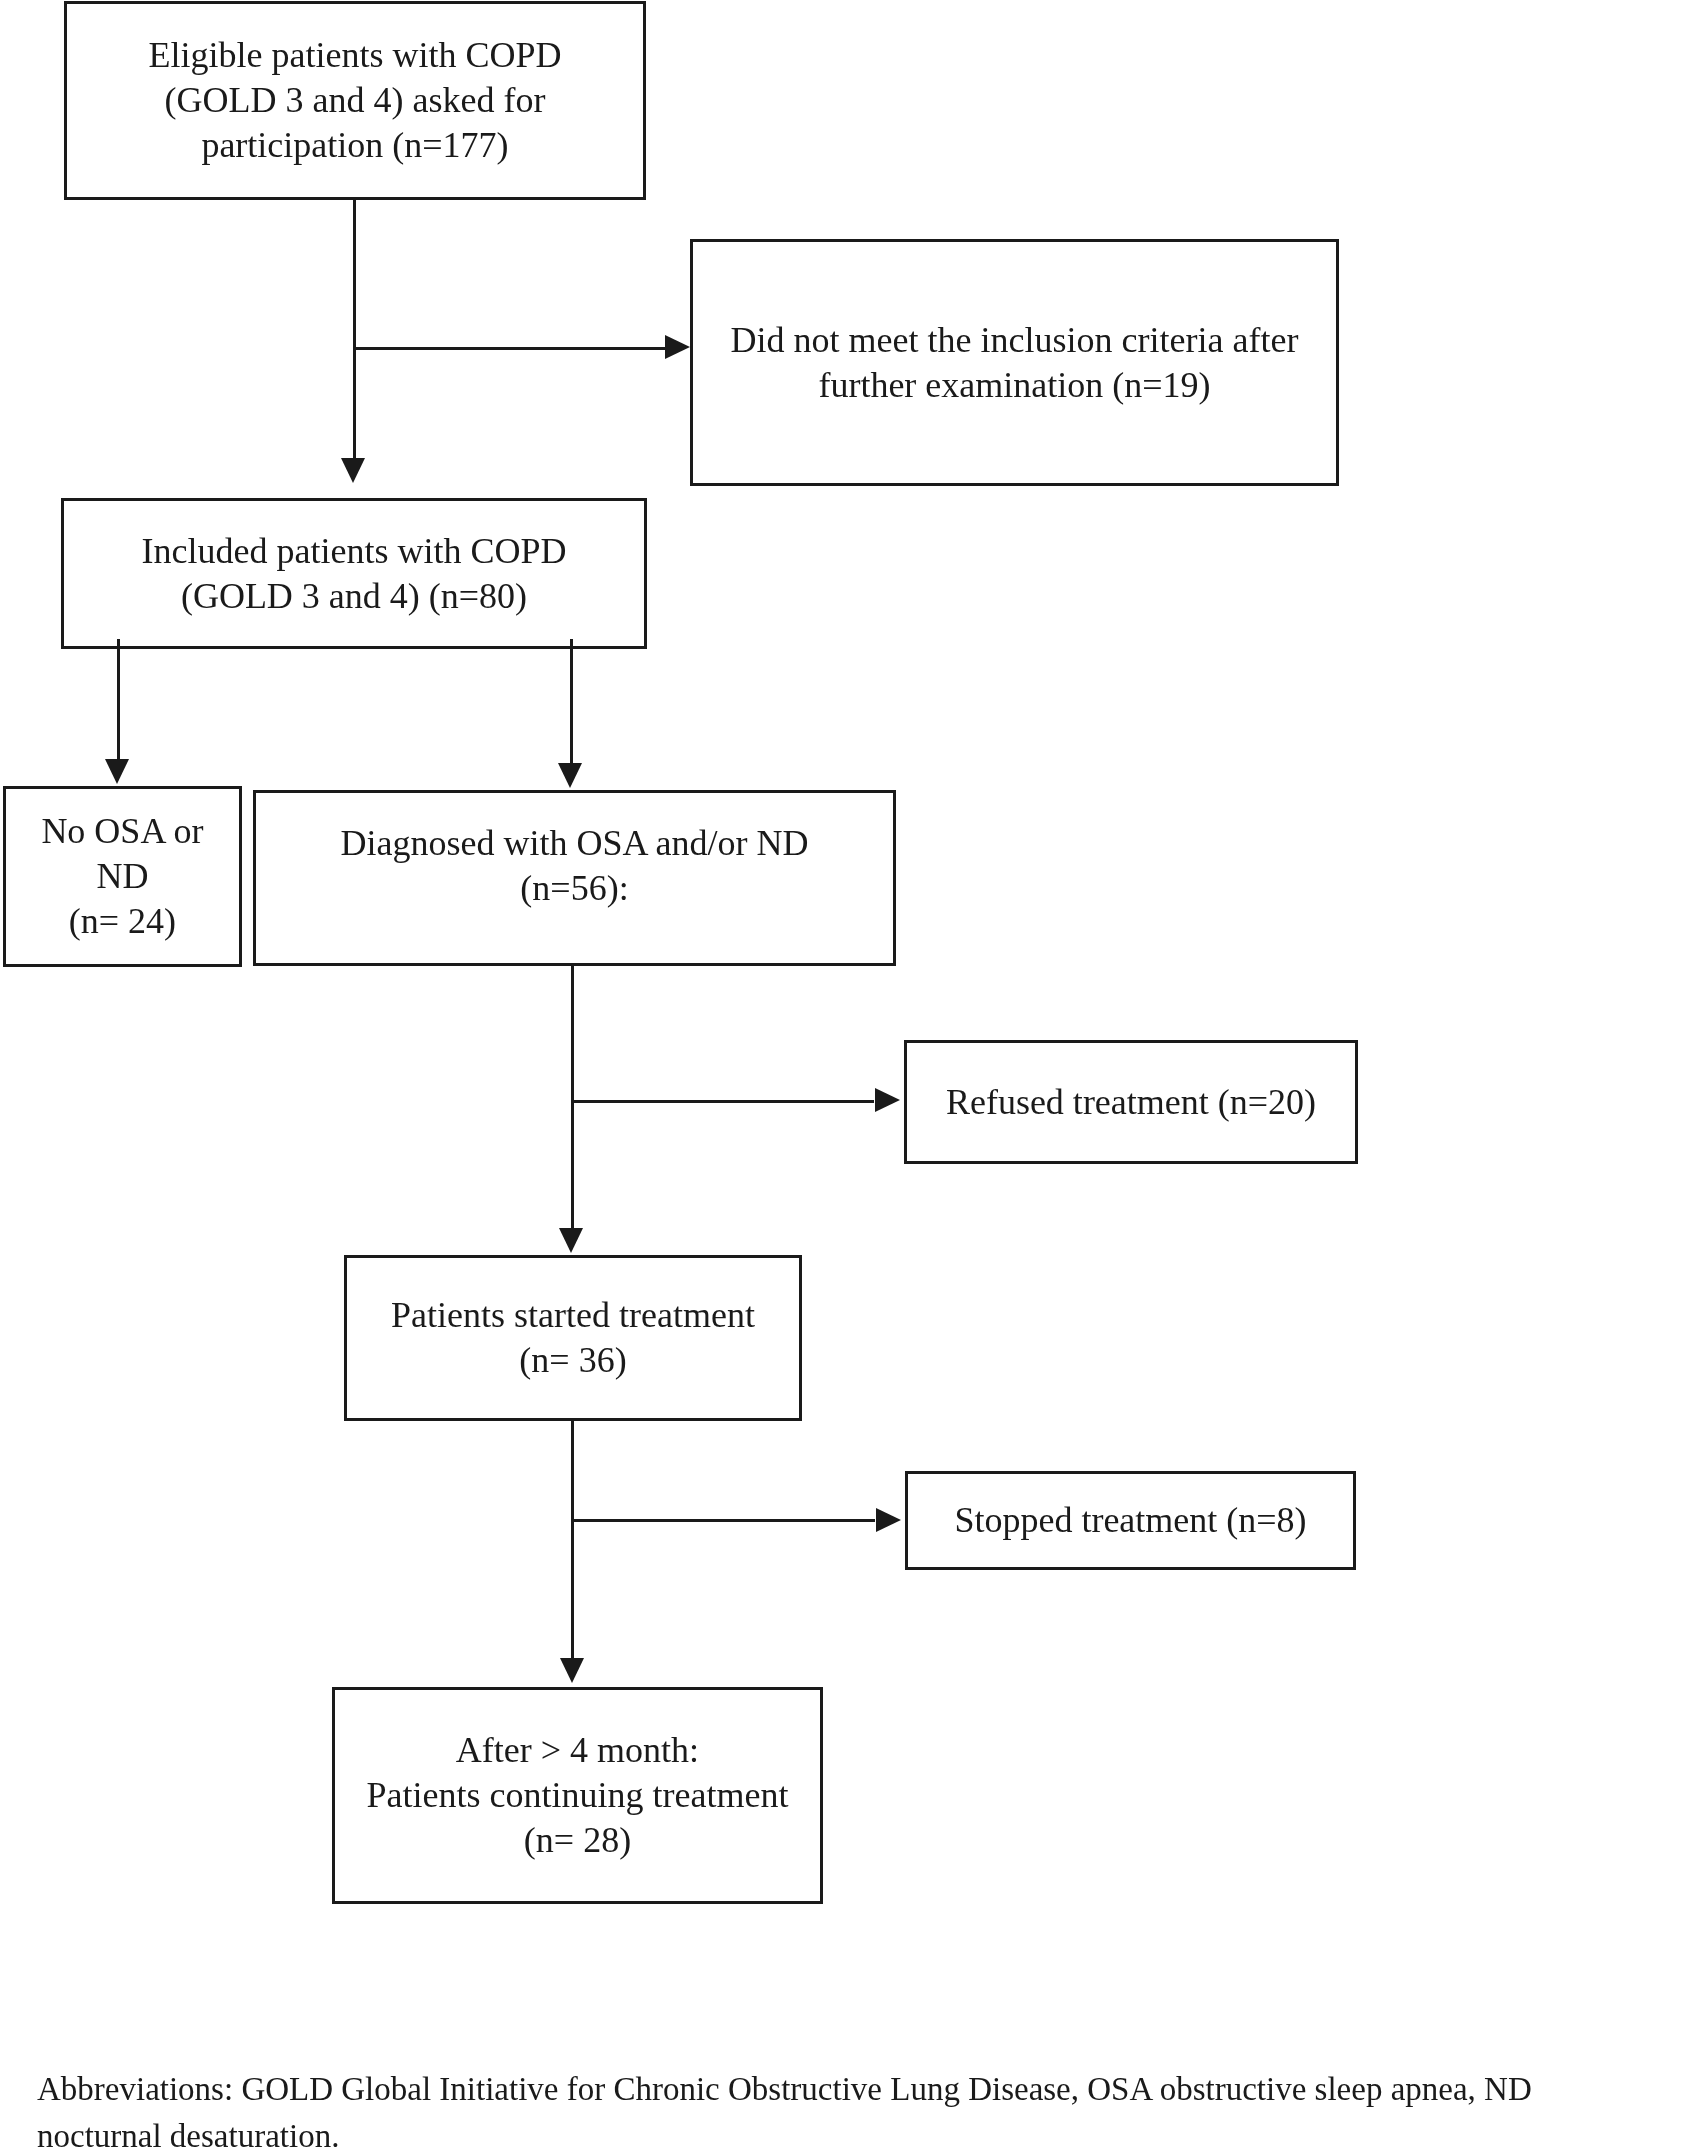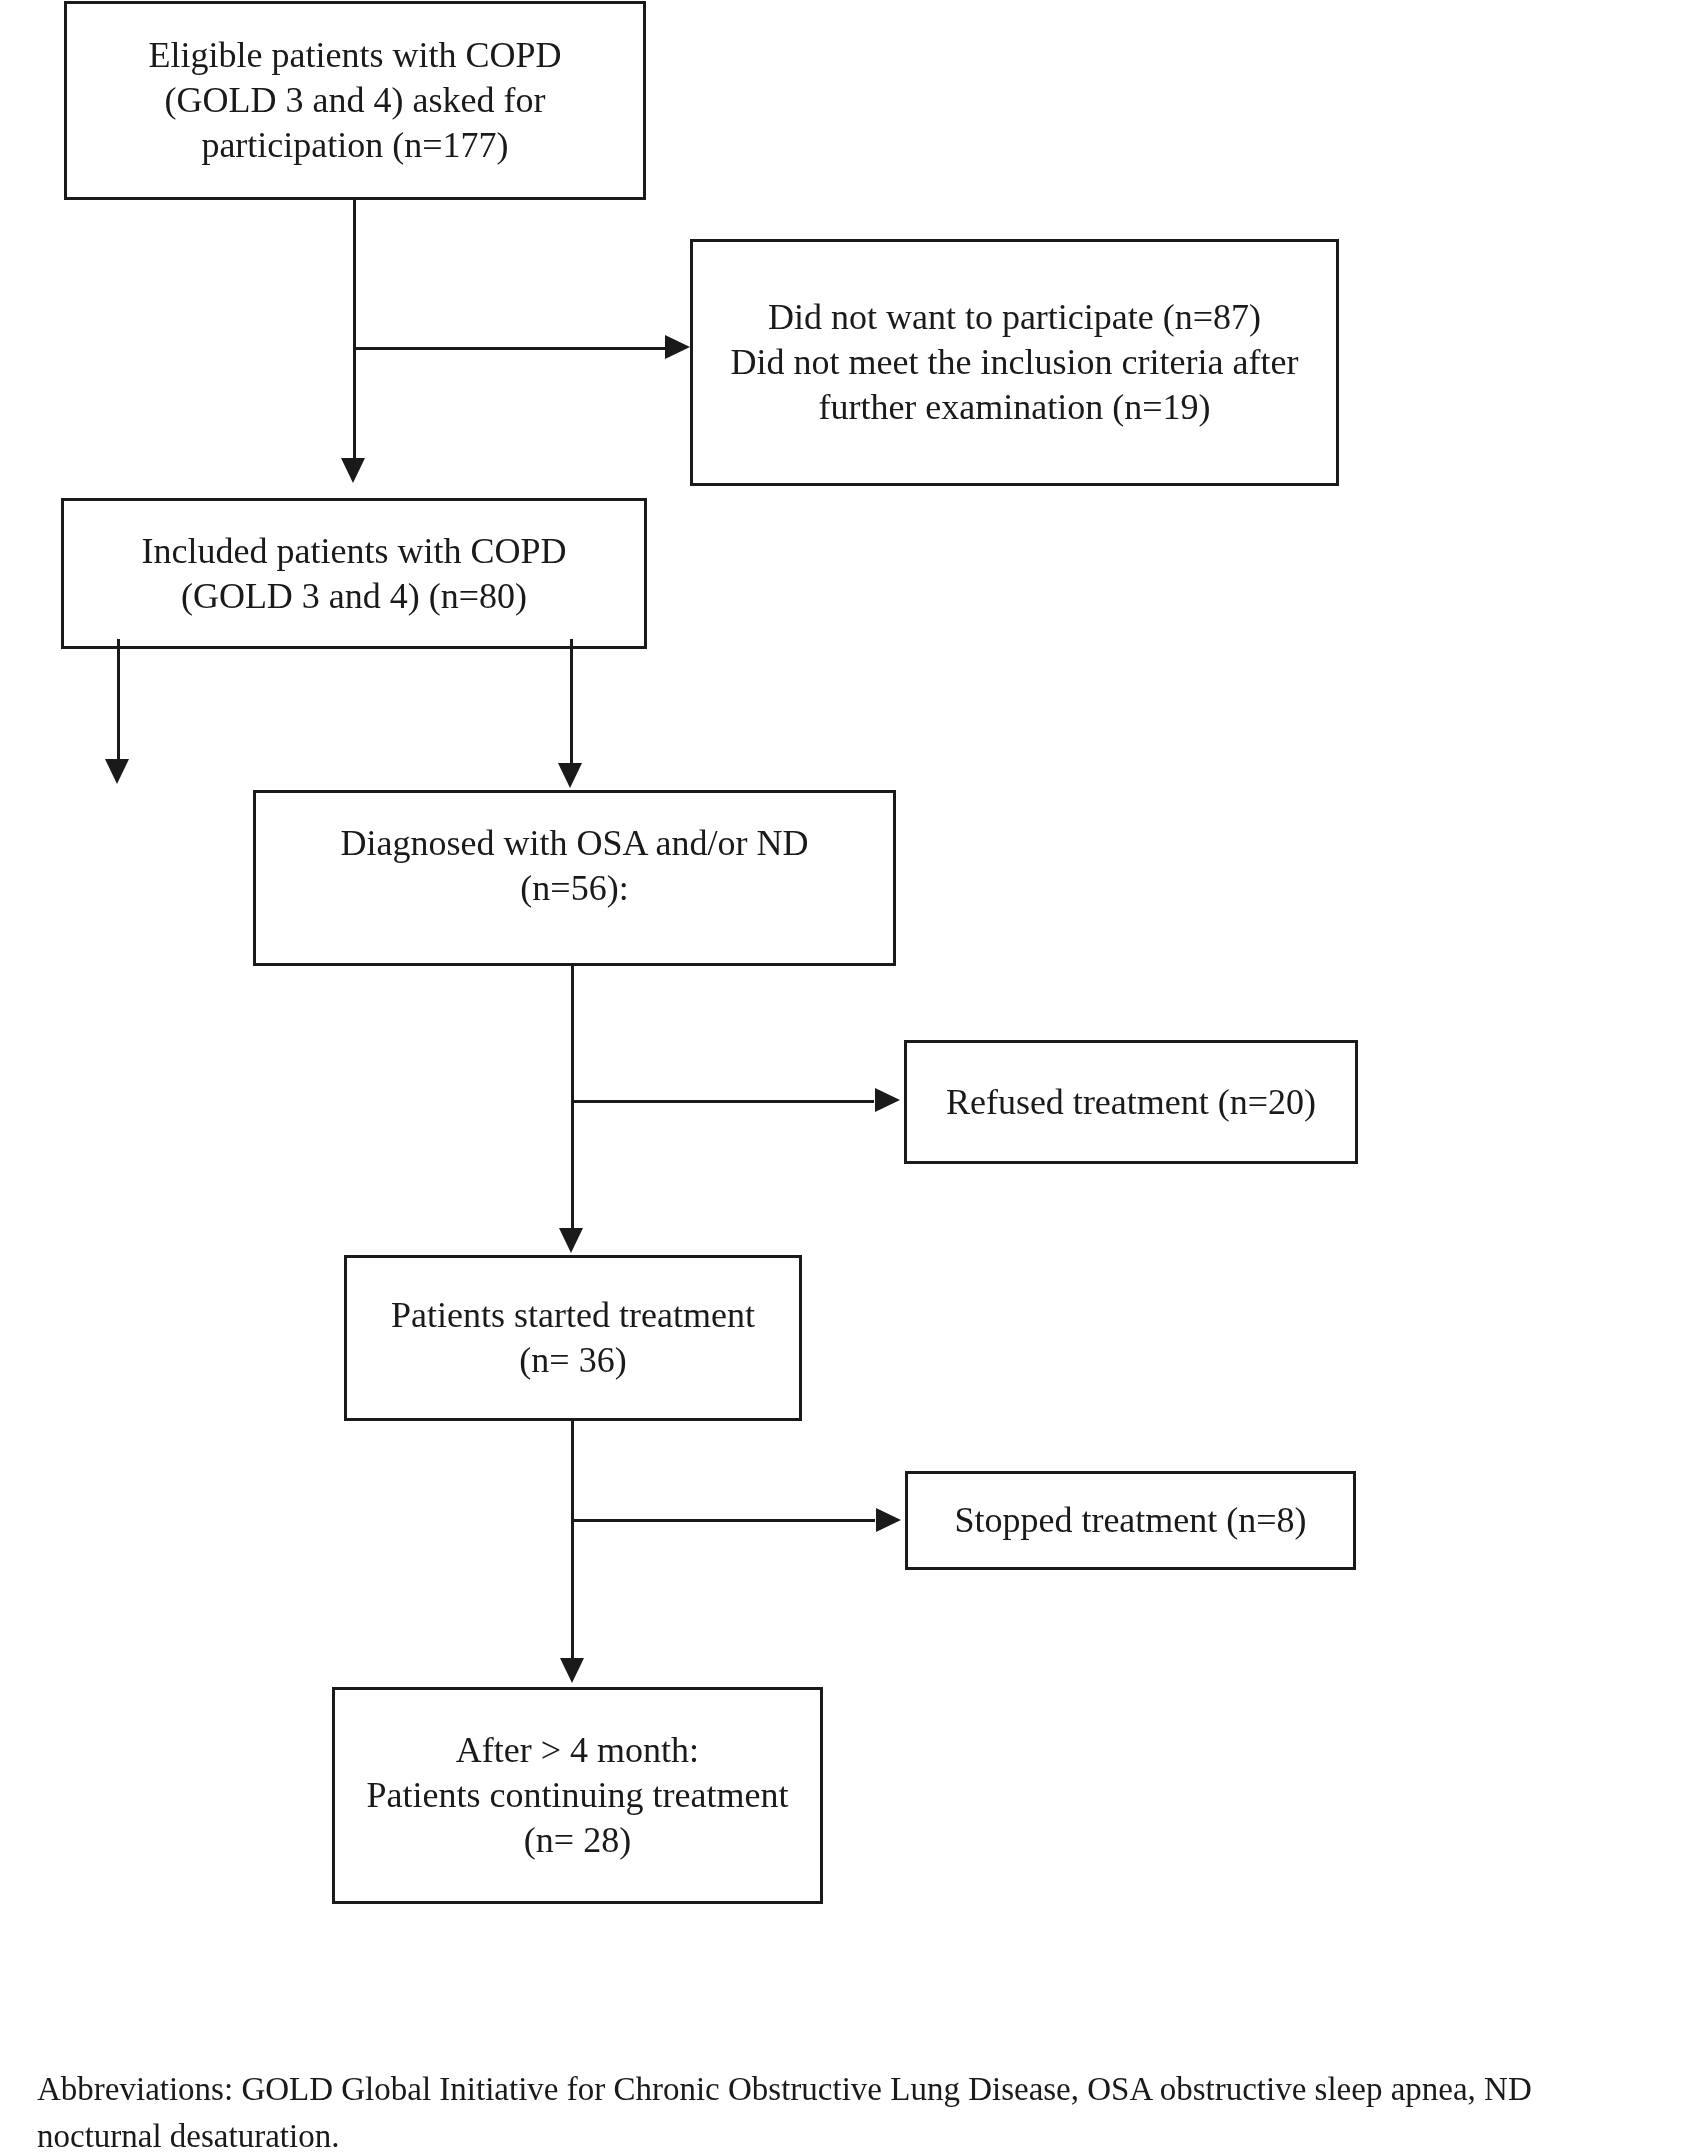--- a/index.html
+++ b/index.html
@@ -78,35 +78,39 @@
     <span class="bline">(GOLD 3 and 4) asked for</span>
     <span class="bline">participation (n=177)</span>
   </div>
 
   <div class="vline" style="left:353px; top:200px; height:259px;"></div>
   <div class="arrow-down" style="left:341px; top:458px;"></div>
   <div class="hline" style="left:354px; top:347px; width:311px;"></div>
   <div class="arrow-right" style="left:665px; top:335px;"></div>
 
   <div class="box" style="left:690px; top:239px; width:649px; height:247px;">
-    <span class="bline">Did not want to participate (n=87)</span>
     <span class="bline">Did not meet the inclusion criteria after</span>
     <span class="bline">further examination (n=19)</span>
   </div>
 
   <div class="box" style="left:61px; top:488px; width:586px; height:151px;margin-top:10px;">
     <span class="bline">Included patients with COPD</span>
     <span class="bline">(GOLD 3 and 4) (n=80)</span>
   </div>
 
   <div class="vline" style="left:117px; top:639px; height:120px;"></div>
   <div class="arrow-down" style="left:105px; top:759px;"></div>
   <div class="vline" style="left:570px; top:639px; height:124px;"></div>
   <div class="arrow-down" style="left:558px; top:763px;"></div>
 
+  <div class="box" style="left:2.9px; top:786px; width:239px; height:181px;">
+    <span class="bline">No OSA or</span>
+    <span class="bline">ND</span>
+    <span class="bline">(n= 24)</span>
+  </div>
 
   <div class="box top-align" style="left:253px; top:790px; width:643px; height:176px;">
     <span class="bline">Diagnosed with OSA and/or ND</span>
     <span class="bline">(n=56):</span>
   </div>
 
   <div class="vline" style="left:571px; top:965px; height:263px;"></div>
   <div class="arrow-down" style="left:559px; top:1228px;"></div>
   <div class="hline" style="left:571px; top:1100px; width:303px;"></div>
   <div class="arrow-right" style="left:875px; top:1088px;"></div>

